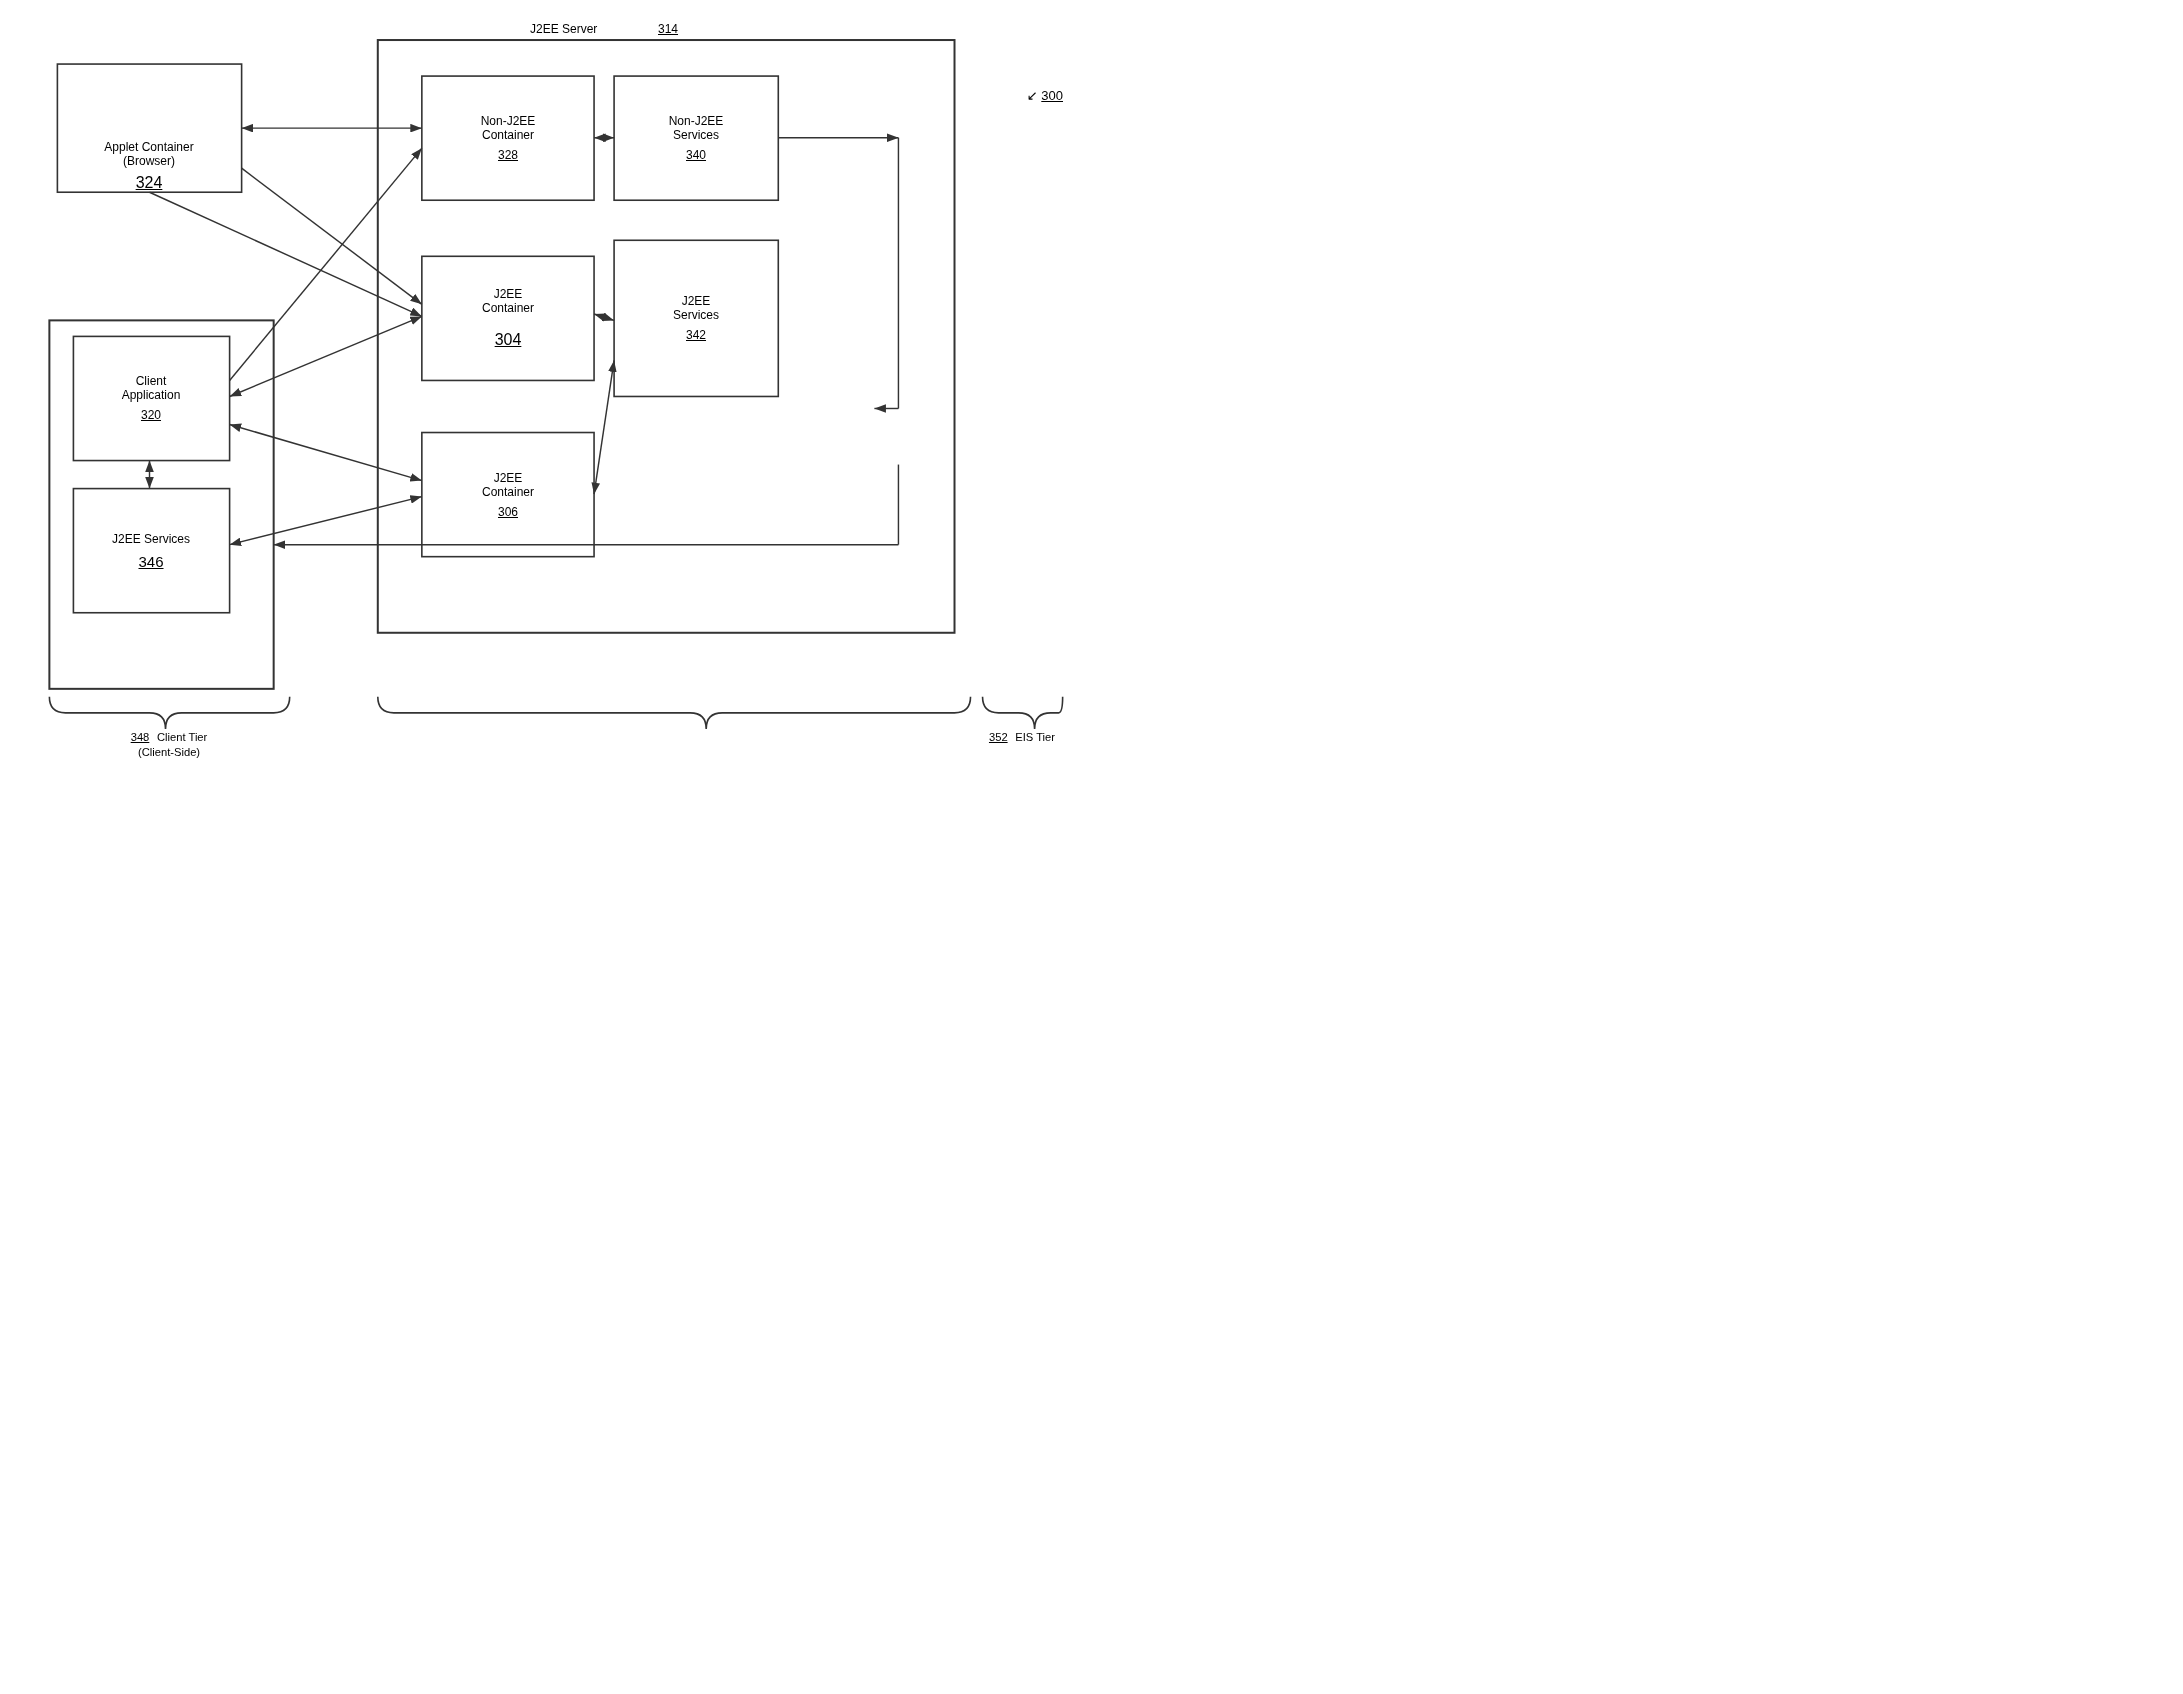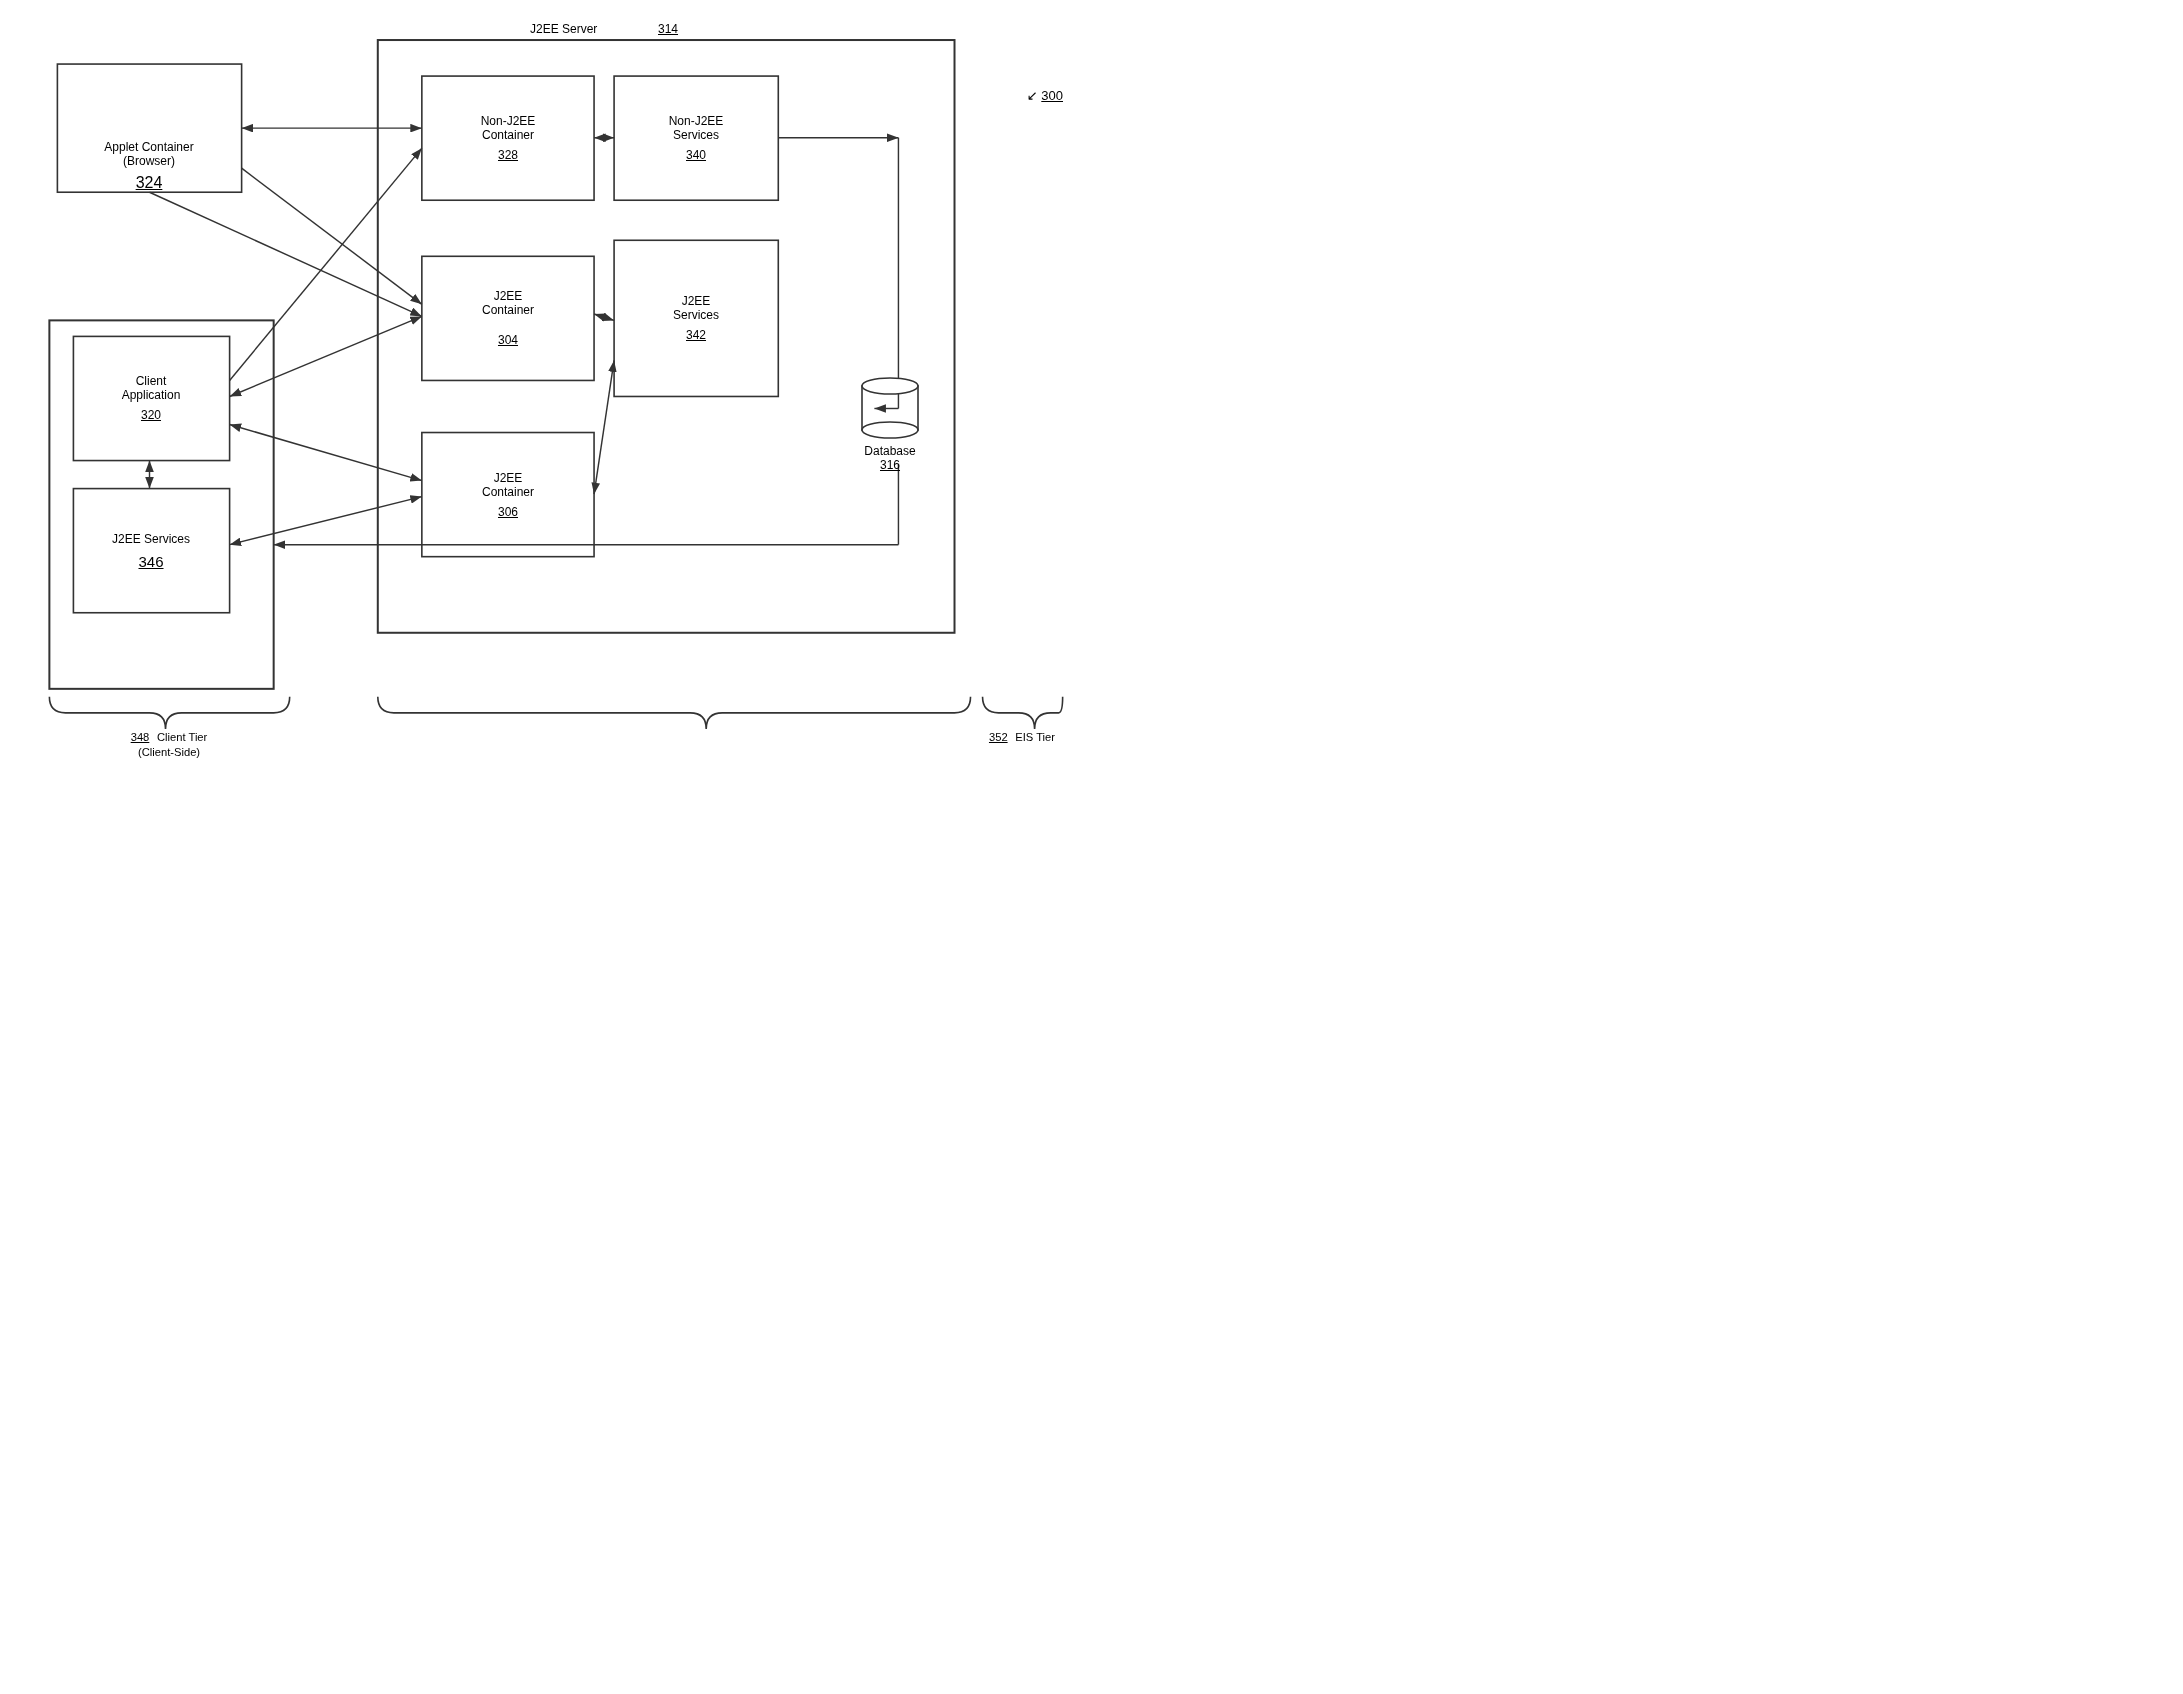--- a/index.html
+++ b/index.html
@@ -147,52 +147,37 @@
               display:flex; flex-direction:column; align-items:center; justify-content:center; text-align:center;">
     <span style="font-size:12px;">Non-J2EE</span>
     <span style="font-size:12px;">Services</span>
     <span style="font-size:12px; text-decoration:underline; margin-top:6.4px;">340</span>
   </div>
 
   <div style="position:absolute; left:397px; top:240px; width:172px; height:124px;
               display:flex; flex-direction:column; align-items:center; justify-content:center; text-align:center;">
     <span style="font-size:12px;">J2EE</span>
     <span style="font-size:12px;">Container</span>
-    <span style="font-size:12px; text-decoration:underline; margin-top:16px;">304</span>
+    <span style="font-size:16px; text-decoration:underline; margin-top:16px;">304</span>
   </div>
 
   <div style="position:absolute; left:589px; top:224px; width:164px; height:156px;
               display:flex; flex-direction:column; align-items:center; justify-content:center; text-align:center;">
     <span style="font-size:12px;">J2EE</span>
     <span style="font-size:12px;">Services</span>
     <span style="font-size:12px; text-decoration:underline; margin-top:6.4px;">342</span>
   </div>
 
   <div style="position:absolute; left:397px; top:417px; width:172px; height:124px;
               display:flex; flex-direction:column; align-items:center; justify-content:center; text-align:center;">
     <span style="font-size:12px;">J2EE</span>
     <span style="font-size:12px;">Container</span>
     <span style="font-size:12px; text-decoration:underline; margin-top:6.4px;">306</span>
   </div>
 
-  <div style="position:absolute; left:801px; top:345px; width:128px; height:120px;
-              display:flex; flex-direction:column; align-items:center; justify-content:center;">
-    <svg width="72" height="72" viewBox="0 0 90 90">
-
-      <rect x="10" y="20" width="70" height="55" fill="none" stroke="#333" stroke-width="2"></rect>
-
-      <ellipse cx="45" cy="20" rx="35" ry="10" fill="#fff" stroke="#333" stroke-width="2"></ellipse>
-
-      <ellipse cx="45" cy="75" rx="35" ry="10" fill="#fff" stroke="#333" stroke-width="2"></ellipse>
-    </svg>
-    <div style="text-align:center; margin-top:1.6px;">
-      <div style="font-size:12px;">Database</div>
-      <div style="font-size:12px; text-decoration:underline;">316</div>
-    </div>
-  </div>
 
   <div style="position:absolute; left:24px; top:713px; width:240px; text-align:center;">
     <span style="font-size:11.2px; text-decoration:underline; margin-right:4px;">348</span>
     <span style="font-size:11.2px;">Client Tier</span><br>
     <span style="font-size:11.2px;">(Client-Side)</span>
   </div>
 
 
   <div style="position:absolute; left:957px; top:713px; width:80px; text-align:center;">
     <span style="font-size:11.2px; text-decoration:underline; margin-right:4px;">352</span>

